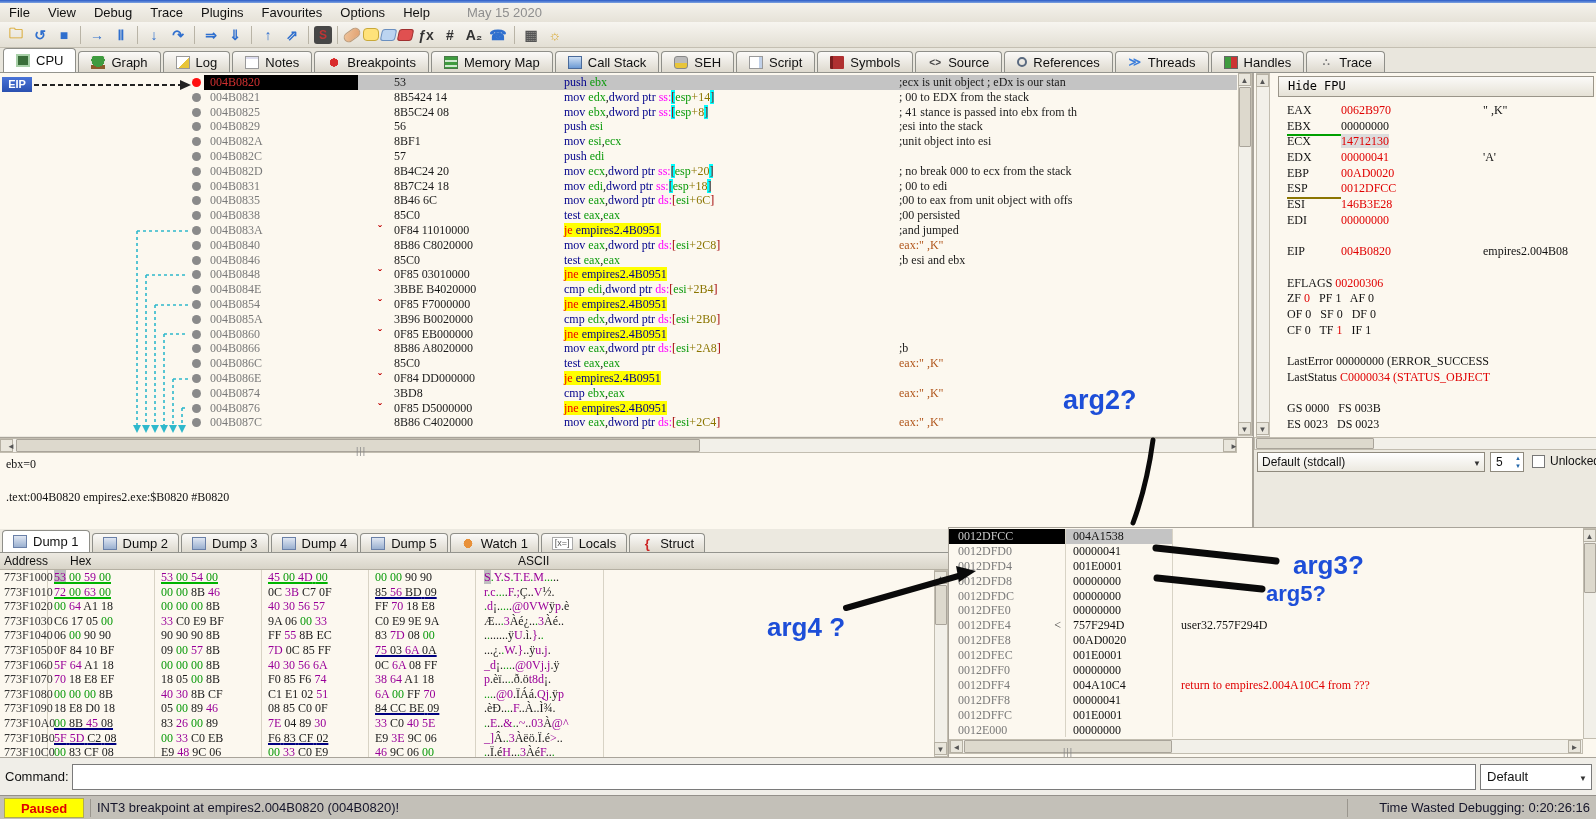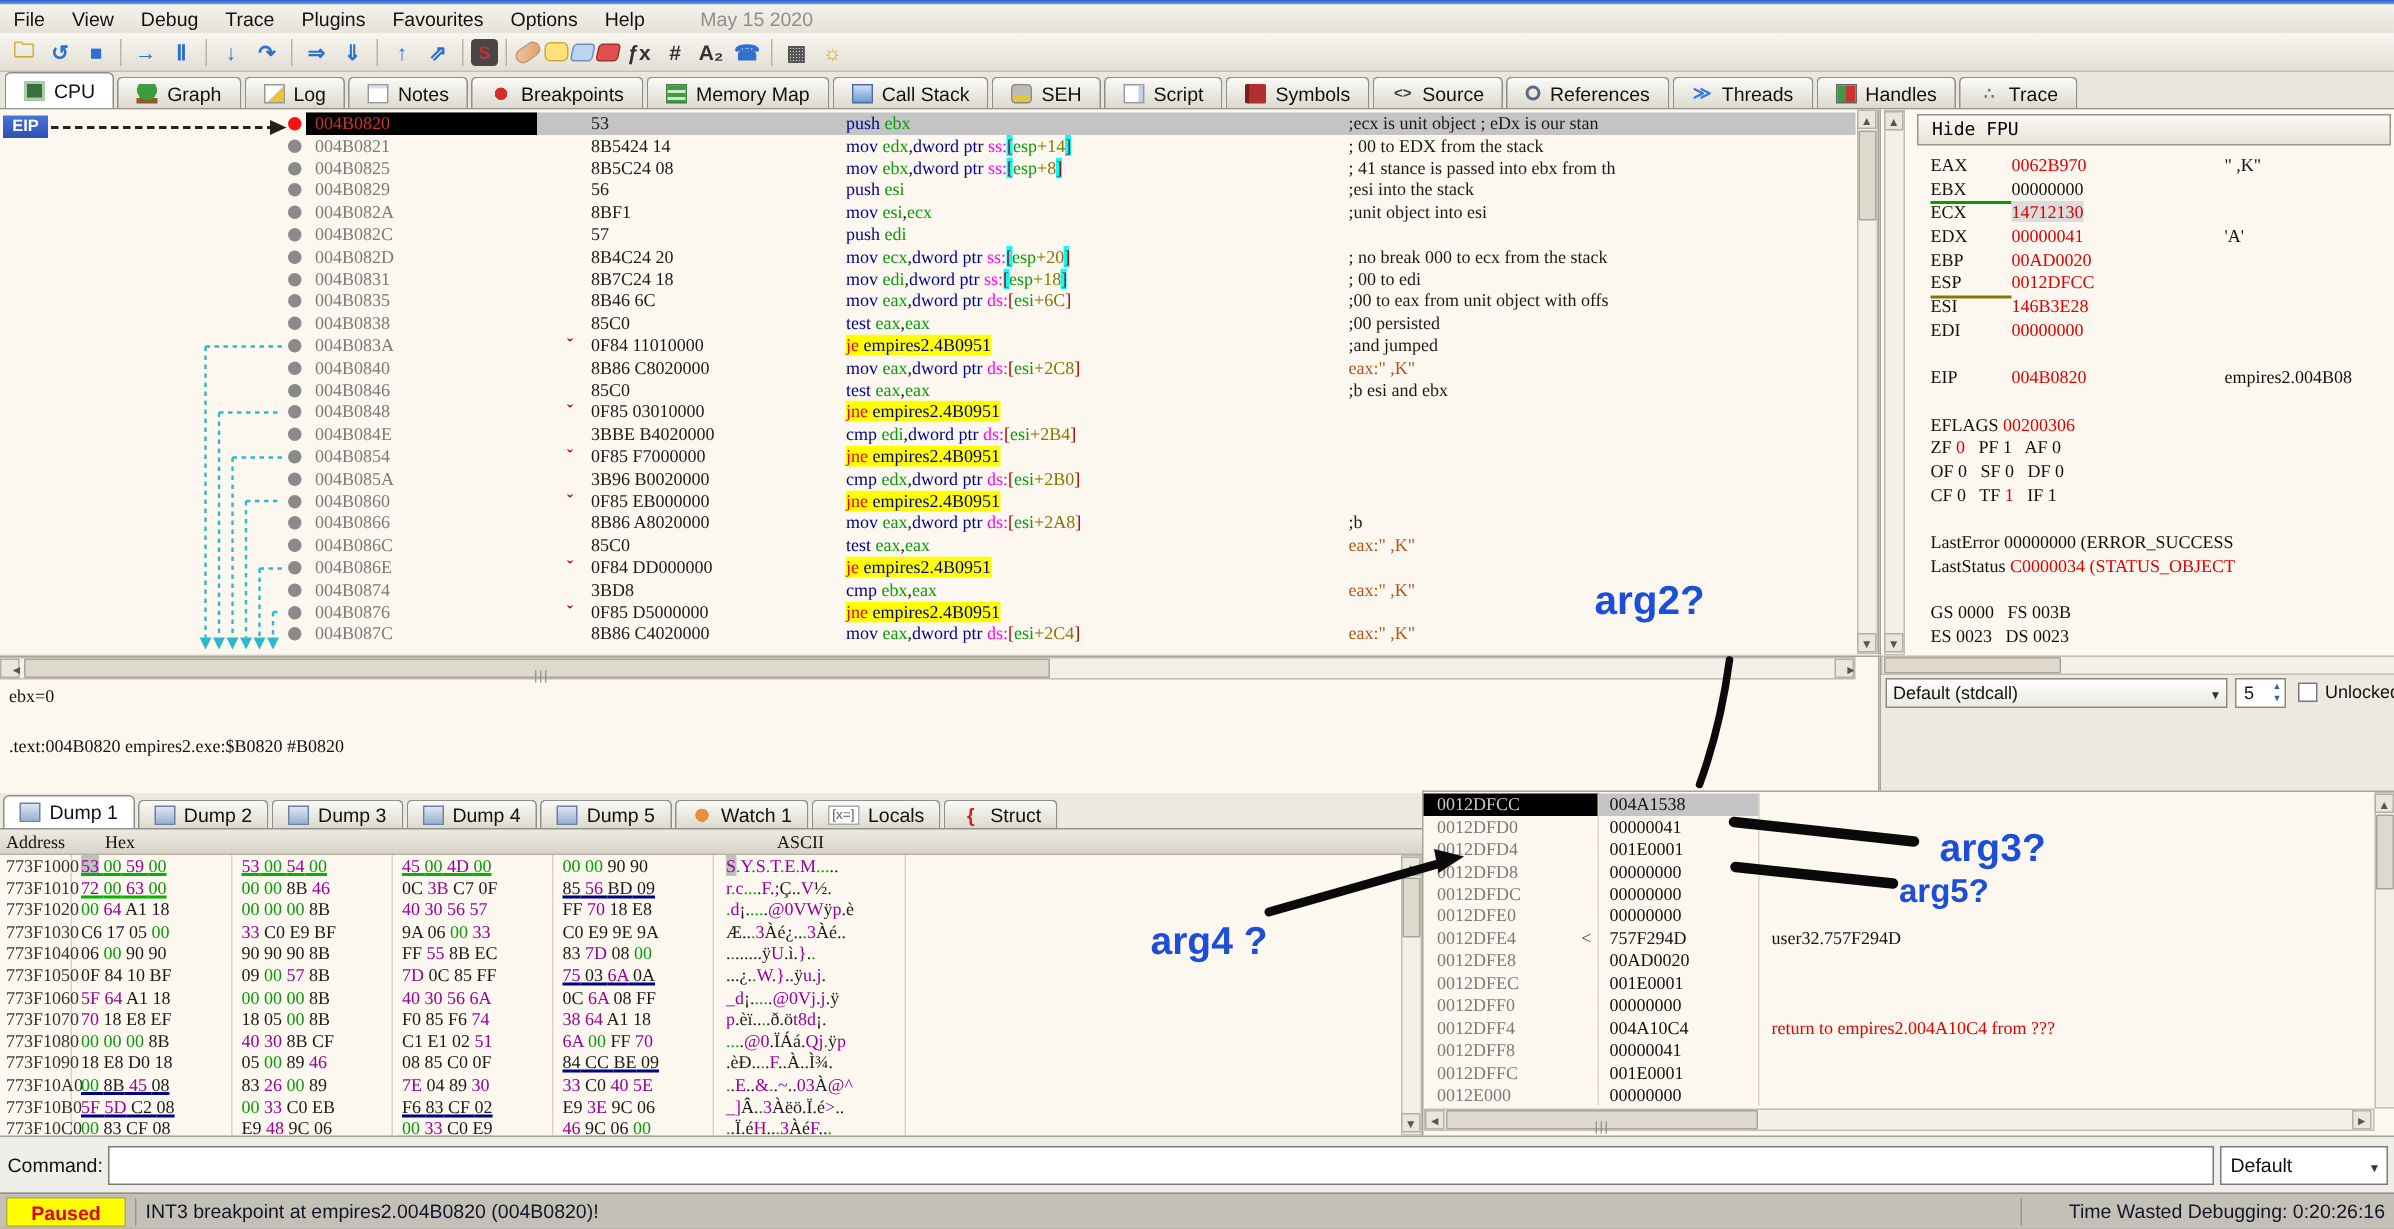--- a/index.html
+++ b/index.html
@@ -92,21 +92,21 @@
 .arow{height:14.2px;line-height:14.2px;white-space:pre;padding-left:6px}
 .arow.sel{background:#C4C4C4}
 
 #infobox{left:0;top:437px;width:1253px;height:92px;border-top:1px solid #A9A49A;border-right:1px solid #A9A49A}
 #infobox div{padding-left:6px;white-space:pre}
 
 #dumppane{left:0;top:529px;width:948px;height:228px;background:#ECE9E0}
 .subtabs{display:flex;align-items:flex-end;height:23px;padding-left:2px}
 .subtab{display:inline-flex;align-items:center;height:19px;padding:0 10px;margin-right:2px;font-size:13px;border:1px solid #8F8F89;border-bottom:none;border-radius:4px 4px 0 0;background:linear-gradient(#FBFAF8,#DDD9CE);white-space:nowrap}
 .subtab.active{background:#fff;height:22px}
-#dumphdr{position:absolute;left:0;top:23px;width:948px;height:18px;background:linear-gradient(#EDEAE2,#D8D4C8);border-top:1px solid #94948E;border-bottom:1px solid #B5B0A3;font-family:Liberation Serif, serif;font-size:12px;line-height:17px}
+#dumphdr{position:absolute;left:0;top:23px;width:948px;height:18px;background:linear-gradient(#EDEAE2,#D8D4C8);border-top:1px solid #94948E;border-bottom:1px solid #B5B0A3;font-family:Liberation Sans, sans-serif;font-size:12px;line-height:17px}
 #dumphdr span{position:absolute;top:0}
 #dumprows{position:absolute;left:0;top:41px;width:934px;height:187px;background:#FCF8EF;overflow:hidden}
 .hrow{height:14.6px;line-height:14.6px;white-space:pre;display:flex}
 .hrow .haddr{width:48px;padding-left:4px;color:#333;flex:none;border-right:1px solid #D8D3C5}
 .hgrp{width:107px;padding-left:6px;flex:none;border-right:1px solid #D8D3C5}
 .hgrp span{letter-spacing:0}
 .hgu1{text-decoration:underline;text-decoration-color:#00B400;text-decoration-thickness:2px}
 .hgu2{text-decoration:underline;text-decoration-color:#000080;text-decoration-thickness:2px}
 .hascii{width:128px;padding-left:8px;flex:none;border-right:1px solid #D8D3C5}
 .hz{color:#0a9a0a}.hp{color:#990099}.hk{color:#1a1a1a}

